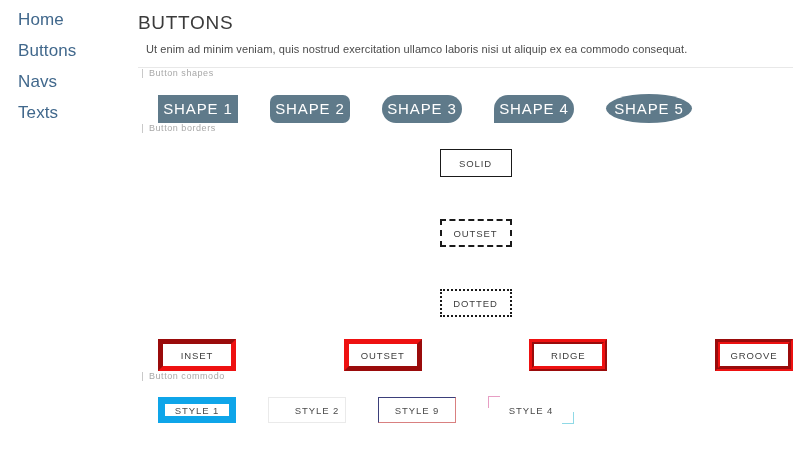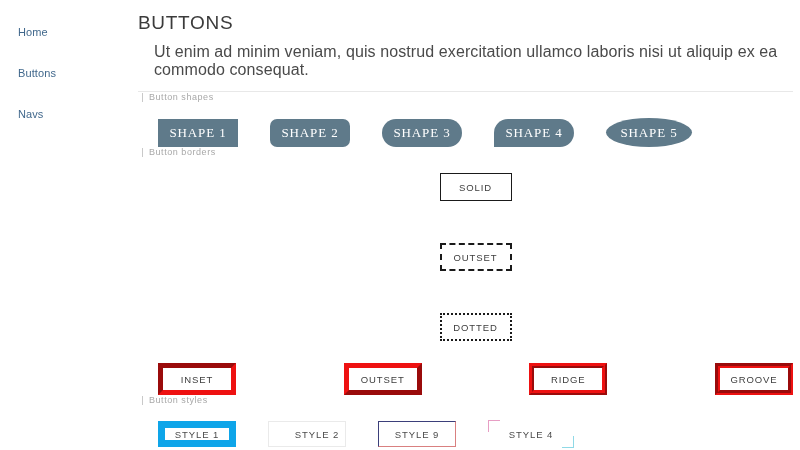--- a/index.html
+++ b/index.html
@@ -14,47 +14,46 @@
 
   
   .sidebar {
     width: 130px;
     flex: 0 0 130px;
     padding: 5px 0 0 18px;
     background: #ffffff;
   }
   .nav-link {
     display: block;
-    font-size: 11px;
+    font-size: 17px;
     color: #41688c;
     line-height: 1;
     margin-bottom: 0;
     padding: 7px 0;
     text-decoration: none;
     letter-spacing: .1px;
-    margin-top: 16px;
   }
   .nav-link:first-child { padding-top: 6px; }
 
   
   .main {
     flex: 1 1 auto;
     padding: 8px 12px 0 8px;
   }
   .page-title {
     font-size: 19px;
     font-weight: 400;
     color: #3b3b3b;
     letter-spacing: .7px;
     margin: 4px 0 9px 0;
   }
   .page-subtitle {
-    font-size: 16px;
+    font-size: 11px;
     color: #4a4a4a;
-    margin: 0 0 12px 16px;
+    margin: 0 0 12px 8px;
     letter-spacing: .1px;
   }
   .divider {
     height: 1px;
     background: #e8e8e8;
     margin: 0 0 0 0;
     width: 655px;
   }
 
   .section { }
@@ -77,29 +76,29 @@
   .row { display: flex; align-items: center; }
   .row.shapes { padding-left: 20px; gap: 32px; }
   .row.borders { padding-left: 20px; gap: 42px; flex-direction: column; }
   .row.borders2 { padding-left: 20px; gap: 42px; margin-top: 22px; justify-content: space-between; }
   .row.styles { padding-left: 20px; gap: 32px; }
 
   
   .btn-shape {
     background: #5f7a8a;
     color: #ffffff;
-    font-size: 13px;
+    font-size: 15px;
     letter-spacing: .9px;
     border: none;
     width: 80px;
     height: 28px;
     display: flex;
     align-items: center;
     justify-content: center;
-    font-family: Liberation Serif, serif;
+    font-family: Liberation Sans, sans-serif;
     cursor: pointer;
     padding: 0;
     text-align: right;
   }
   .shape-1 { border-radius: 0; }
   .shape-2 { border-radius: 7px; }
   .shape-3 { border-radius: 14px; }
   .shape-4 { border-radius: 14px 14px 14px 0; }
   .shape-5 { border-radius: 50%; width: 86px; height: 29px; }
 
@@ -188,20 +187,21 @@
 </style>
 </head>
 <body>
 
 <div class="page">
 
   <nav class="sidebar">
     <a class="nav-link" href="#">Home</a>
     <a class="nav-link" href="#">Buttons</a>
     <a class="nav-link" href="#">Navs</a>
+    <a class="nav-link" href="#">Texts</a>
   </nav>
 
   <main class="main">
 
     <h1 class="page-title">BUTTONS</h1>
     <p class="page-subtitle">Ut enim ad minim veniam, quis nostrud exercitation ullamco laboris nisi ut aliquip ex ea commodo consequat.</p>
     <div class="divider"></div>
 
     <section class="section">
       <div class="section-label">Button shapes</div>
@@ -223,21 +223,21 @@
       </div>
       <div class="row borders2">
         <button class="btn-border3d bd-inset">INSET</button>
         <button class="btn-border3d bd-outset">OUTSET</button>
         <button class="btn-border3d bd-ridge">RIDGE</button>
         <button class="btn-border3d bd-groove">GROOVE</button>
       </div>
     </section>
 
     <section class="section">
-      <div class="section-label">Button styles</div>
+      <div class="section-label">Button commodo</div>
       <div class="row styles">
         <button class="btn-style st-1">STYLE 1</button>
         <button class="btn-style st-2">STYLE 2</button>
         <button class="btn-style st-3">STYLE 9</button>
         <button class="btn-style st-4">STYLE 4</button>
       </div>
     </section>
 
   </main>
 </div>

